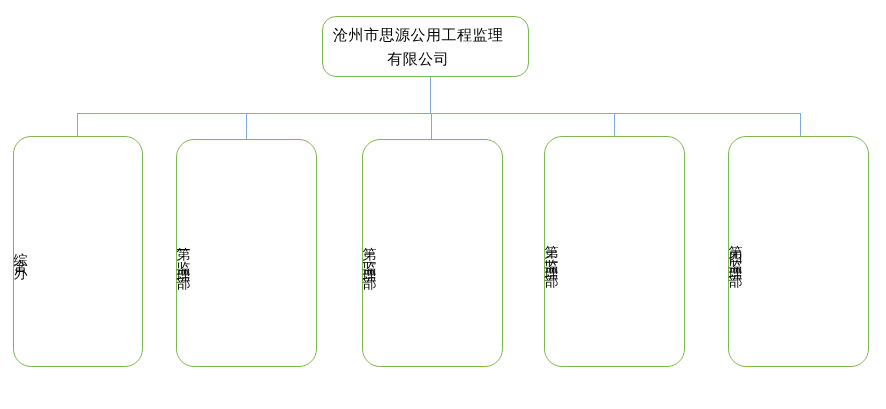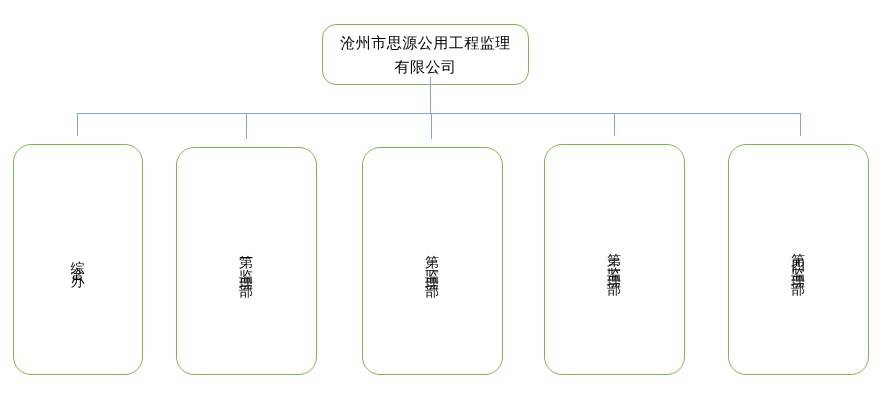--- a/index.html
+++ b/index.html
@@ -19,22 +19,20 @@
   }
 
   
   .node {
     position: absolute;
     box-sizing: border-box;
     background: #ffffff;
     border: 1px solid #7DB84E;
     display: flex;
     align-items: center;
-    justify-content: center;
-    margin-top: 8px;
   }
   .node.root {
     border-radius: 14px;
     left: 322px;
     top: 16px;
     width: 207px;
     height: 61px;
   }
   .node.leaf {
     border-radius: 18px;

